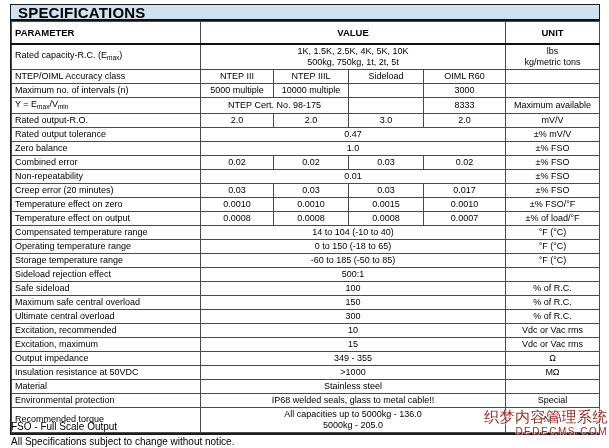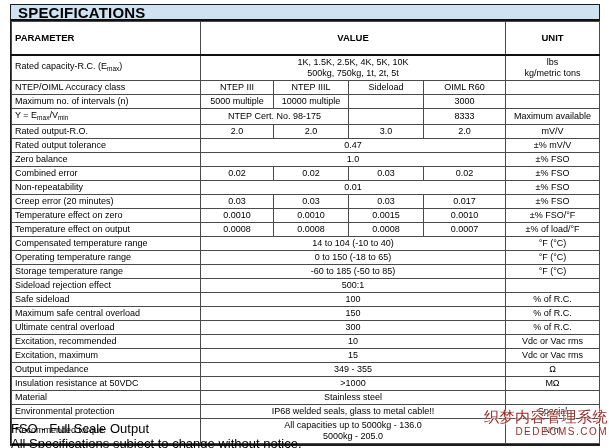--- a/index.html
+++ b/index.html
@@ -47,30 +47,30 @@
     height: 13px;
     padding: 1px 3px;
     overflow: hidden;
     white-space: nowrap;
     vertical-align: middle;
   }
   table.spec-table thead th {
     border-bottom: 2px solid #101010;
     font-weight: bold;
     font-size: 9.5px;
-    height: 33px;
+    height: 22px;
     margin-left: 16px;
   }
   th.h-param, td.param { text-align: left; padding-left: 5px; }
   th.h-value, th.h-unit, td.val, td.unit { text-align: center; }
   td.param sub { font-size: 6.5px; vertical-align: -2px; }
   .footer-note {
     position: absolute;
     left: 11px;
-    font-size: 13px;
+    font-size: 10px;
     color: #000;
   }
   .footer-note.fso { top: 421px; }
   .footer-note.disclaimer { top: 436px; }
   .watermark {
     position: absolute;
     right: 1px; top: 409px;
     text-align: right;
     font-weight: normal;
     color: #9e2b24;

